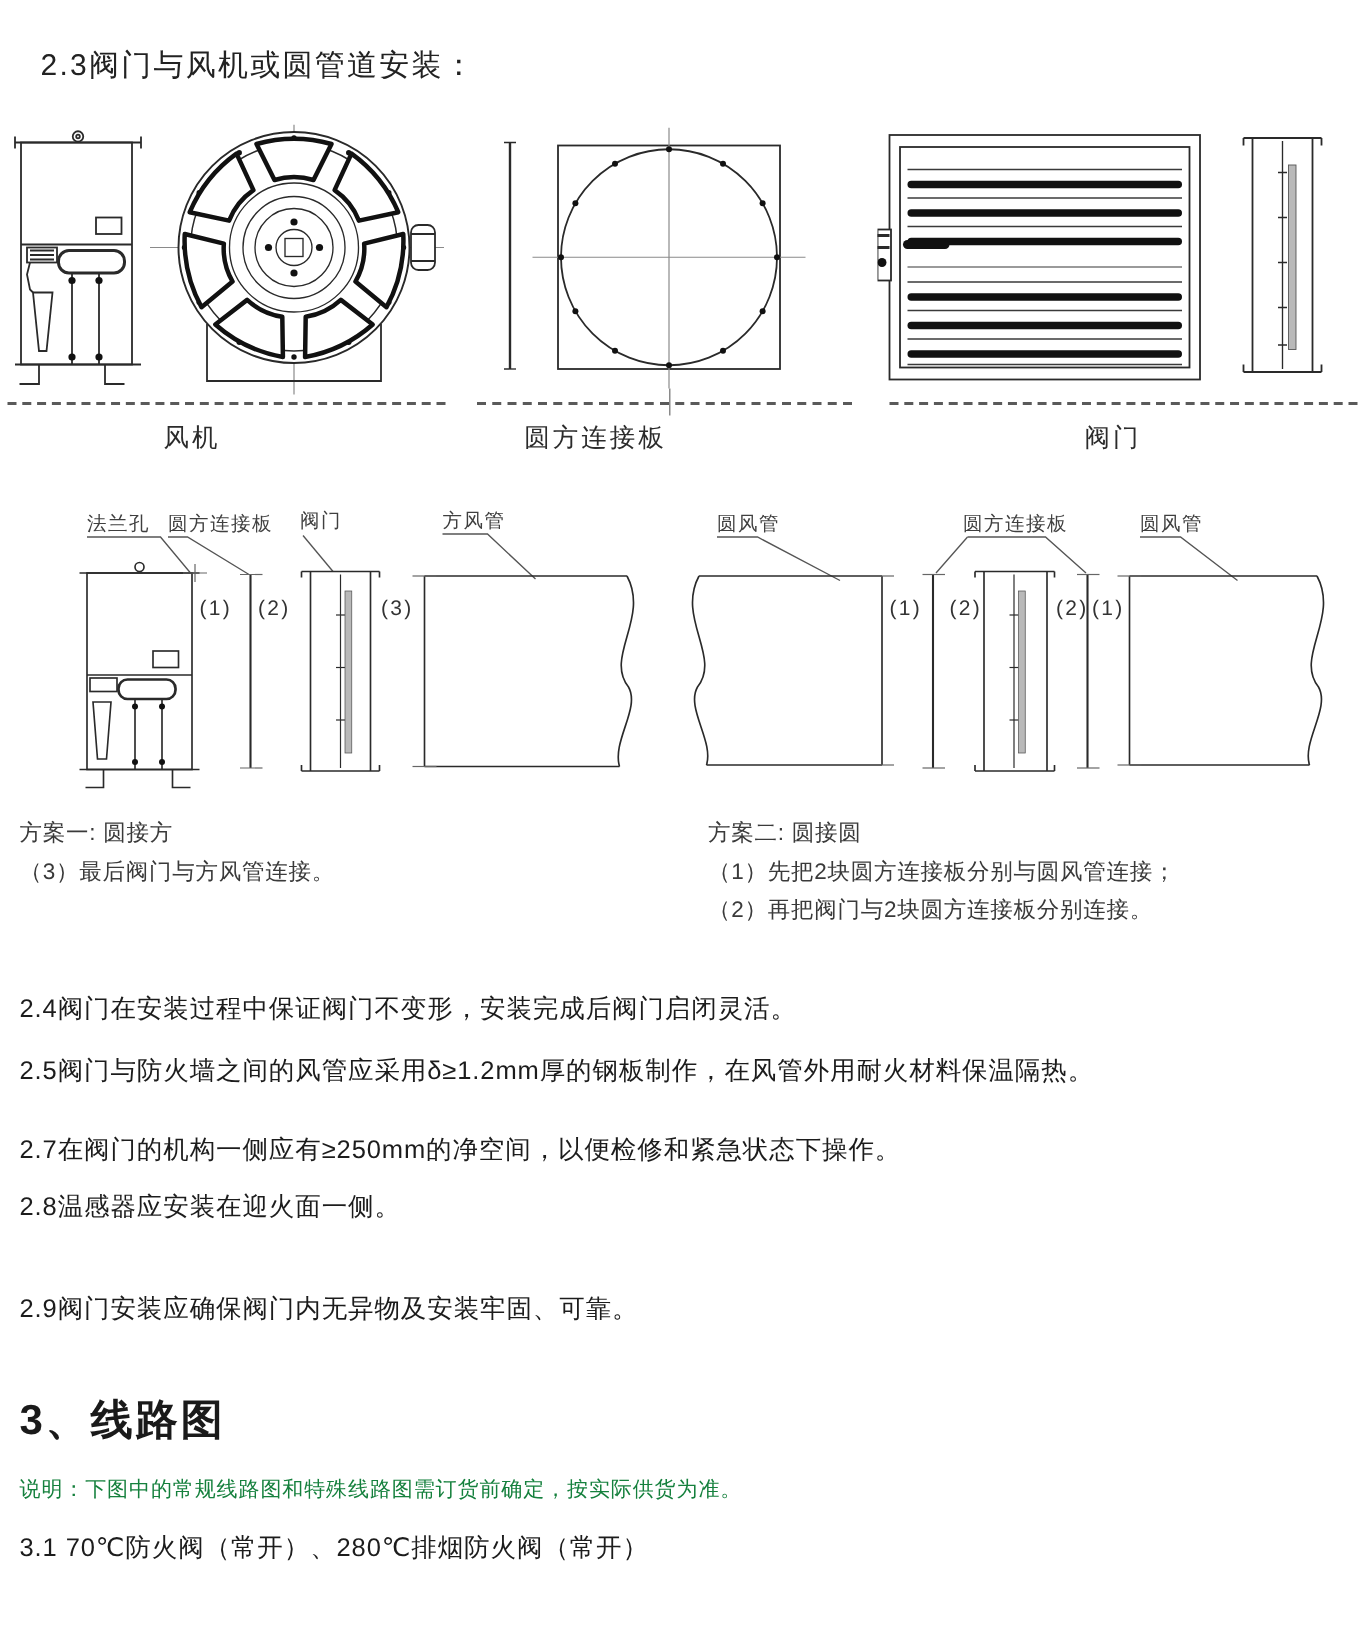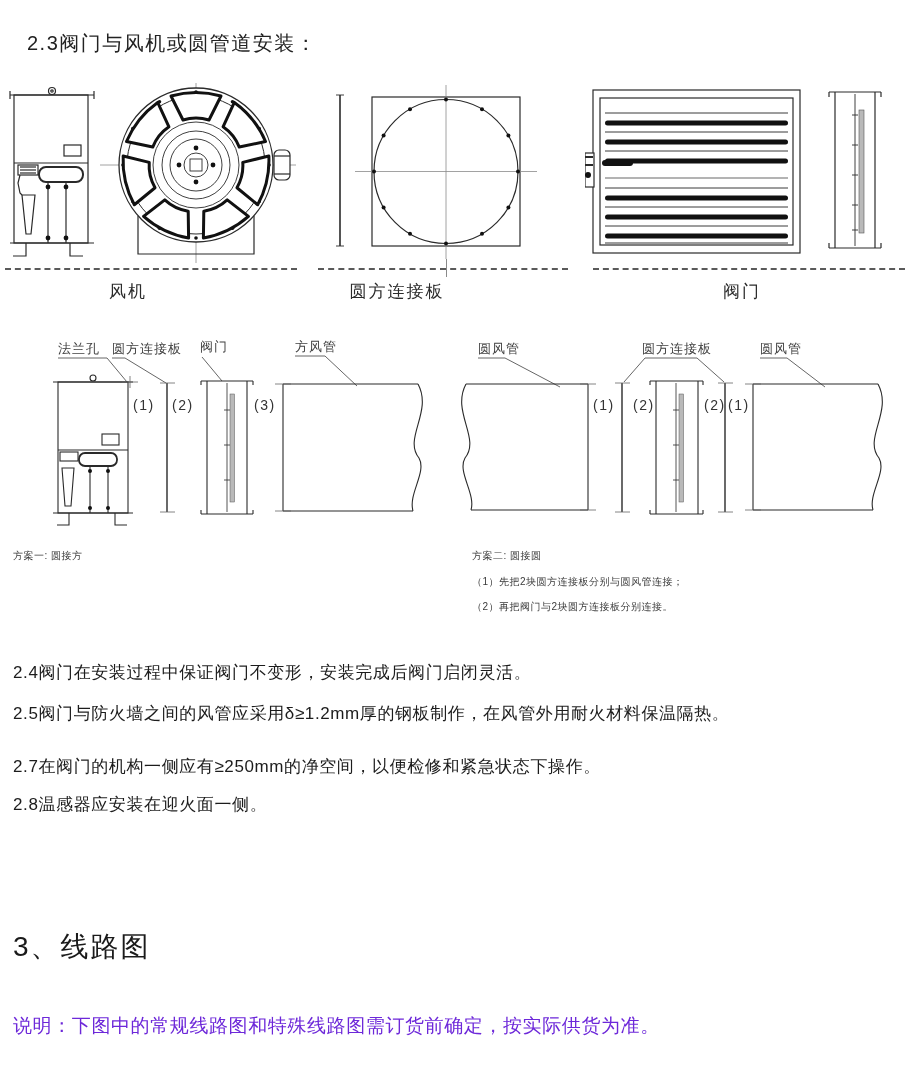--- a/index.html
+++ b/index.html
@@ -5,25 +5,25 @@
   html,body{margin:0;padding:0;background:#fff;}
   #page{
     position:relative;width:910px;height:1080px;background:#ffffff;
     font-family:"Liberation Sans","DejaVu Sans",sans-serif;color:#1f1f1f;overflow:hidden;
   }
   .abs{position:absolute;}
   .doc-title{left:27px;top:30px;font-size:20px;letter-spacing:1.5px;color:#222;}
   .caption{top:280px;font-size:17px;color:#2b2b2b;width:140px;text-align:center;letter-spacing:2px;font-family:Liberation Mono, monospace;}
   .dash{top:268px;height:0;border-top:2px dashed #5a5a5a;}
   .vext{width:1px;background:#8a8a8a;}
-  .scheme{font-size:10px;color:#3a3a3a;line-height:25px;letter-spacing:0.5px;white-space:nowrap;}
+  .scheme{font-size:15px;color:#3a3a3a;line-height:25px;letter-spacing:0.5px;white-space:nowrap;}
   .scheme .s-title{margin-bottom:1px;}
   .note{left:13px;font-size:17px;letter-spacing:0.6px;white-space:nowrap;color:#1c1c1c;}
-  .sec-title{left:13px;top:928px;font-size:28px;font-weight:normal;letter-spacing:2px;color:#1a1a1a;}
-  .sec-desc{left:13px;top:1013px;font-size:19px;letter-spacing:0.6px;white-space:nowrap;color:#6d28d9;}
+  .sec-title{left:13px;top:928px;font-size:28px;font-weight:bold;letter-spacing:2px;color:#1a1a1a;}
+  .sec-desc{left:13px;top:984px;font-size:14px;letter-spacing:0.6px;white-space:nowrap;color:#15803d;}
   .sec-item{left:13px;top:1020px;font-size:17px;letter-spacing:0.6px;white-space:nowrap;color:#1c1c1c;}
   svg{display:block;}
   svg text{font-family:"Liberation Sans","DejaVu Sans",sans-serif;fill:#3f3f3f;}
   .cad-label{font-size:13px;letter-spacing:1px;}
   .cad-marker{font-size:14px;letter-spacing:1.5px;fill:#333;}
 </style>
 </head>
 <body>
 
 <div id="page">
@@ -326,28 +326,31 @@
         <line x1="610" y1="182" x2="625" y2="182"></line>
       <line x1="713" y1="53" x2="728" y2="53"></line>
         <line x1="713" y1="182" x2="728" y2="182"></line>
       <line x1="740" y1="54" x2="756" y2="54"></line>
         <line x1="740" y1="180" x2="756" y2="180"></line>
     </g>
   </svg>
 
   <div class="abs scheme" style="left:13px;top:543px;">
     <div class="s-title">方案一: 圆接方</div>
+    <div>（3）最后阀门与方风管连接。</div>
   </div>
   <div class="abs scheme" style="left:472px;top:543px;">
     <div class="s-title">方案二: 圆接圆</div>
     <div>（1）先把2块圆方连接板分别与圆风管连接；</div>
     <div>（2）再把阀门与2块圆方连接板分别连接。</div>
   </div>
 
   <div class="abs note" style="top:661px;">2.4阀门在安装过程中保证阀门不变形，安装完成后阀门启闭灵活。</div>
   <div class="abs note" style="top:702px;text-align:center;">2.5阀门与防火墙之间的风管应采用δ≥1.2mm厚的钢板制作，在风管外用耐火材料保温隔热。</div>
   <div class="abs note" style="top:755px;text-align:center;">2.7在阀门的机构一侧应有≥250mm的净空间，以便检修和紧急状态下操作。</div>
   <div class="abs note" style="top:793px;text-align:right;">2.8温感器应安装在迎火面一侧。</div>
+  <div class="abs note" style="top:861px;">2.9阀门安装应确保阀门内无异物及安装牢固、可靠。</div>
 
   <div class="abs sec-title">3、线路图</div>
   <div class="abs sec-desc">说明：下图中的常规线路图和特殊线路图需订货前确定，按实际供货为准。</div>
+  <div class="abs sec-item">3.1 70℃防火阀（常开）、280℃排烟防火阀（常开）</div>
 
 </div>
 
 </body></html>

